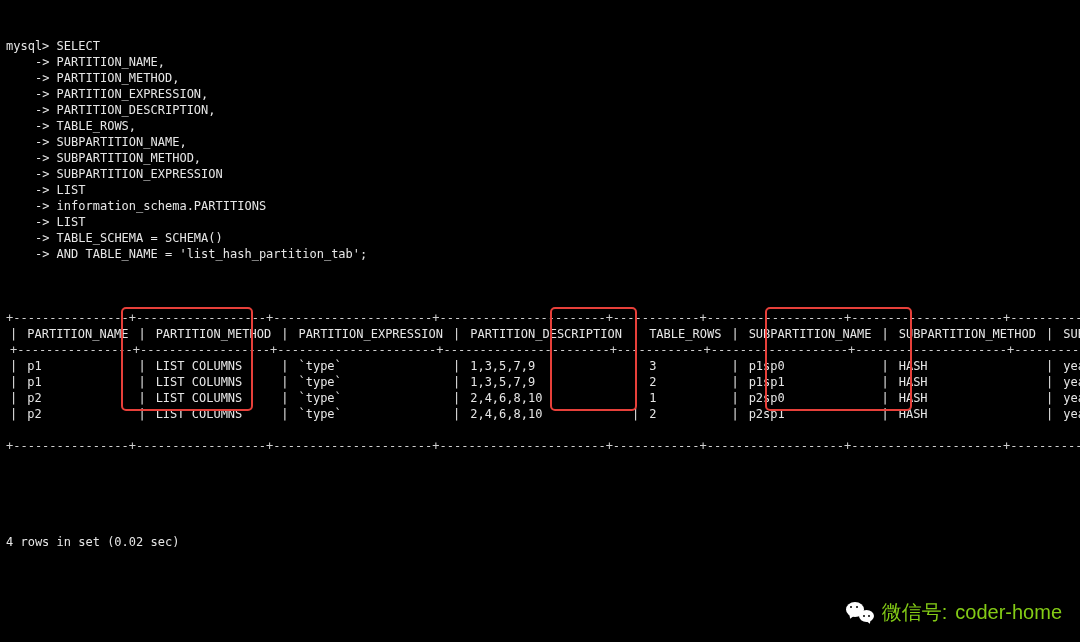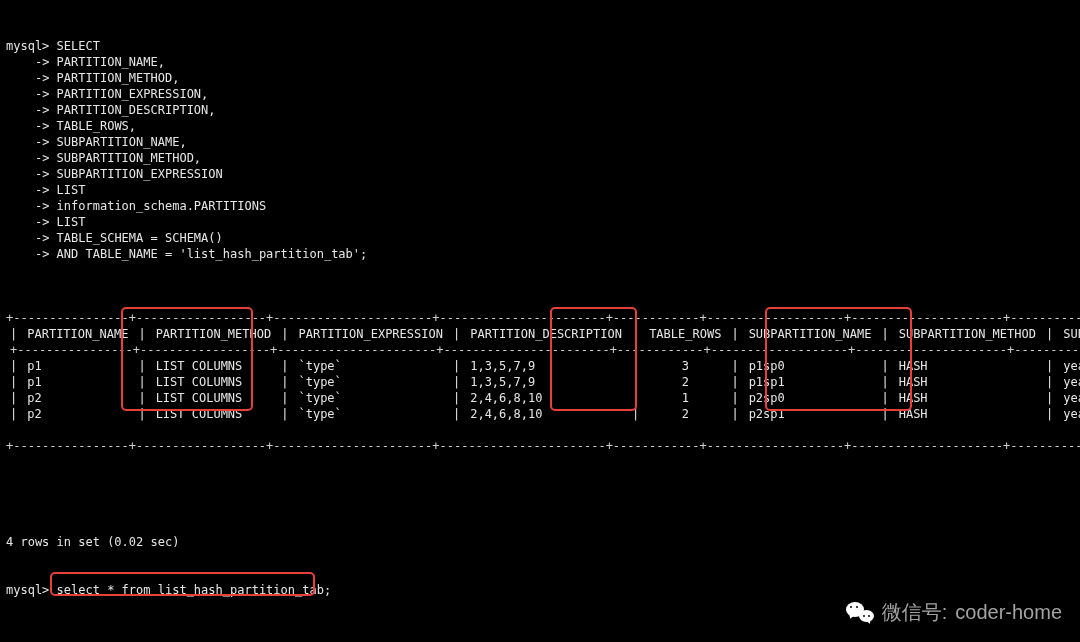--- a/index.html
+++ b/index.html
@@ -22,42 +22,42 @@
   table.ascii {
     border-collapse: collapse;
     color: #e6e6e6;
   }
   table.ascii th, table.ascii td {
     padding: 0 6px 0 4px;
     font-weight: normal;
     text-align: left;
     white-space: pre;
   }
-  table.ascii td.num, table.ascii th.num { text-align: center; }
+  table.ascii td.num, table.ascii th.num { text-align: left; }
   .tbl-wrap {
     position: relative;
     margin-top: 0px;
   }
   .redbox {
     position: absolute;
     border: 2px solid #e7403a;
     border-radius: 5px;
     pointer-events: none;
   }
   .hr-dashed {
     color: #cfcfcf;
   }
   .watermark {
     position: absolute;
     right: 18px;
     bottom: 18px;
     display: flex;
     align-items: center;
     gap: 8px;
-    color: #a3a3a3;
+    color: #84cc16;
     font-family: "PingFang SC","Microsoft YaHei",sans-serif;
     font-size: 20px;
     text-shadow: 0 0 2px rgba(0,0,0,0.8);
   }
   .watermark .wxicon {
     width: 28px;
     height: 24px;
     position: relative;
   }
   .watermark .wxicon .b1, .watermark .wxicon .b2 {
@@ -116,24 +116,20 @@
 <tr><td>|</td><td>p2</td><td>|</td><td>LIST COLUMNS</td><td>|</td><td>`type`</td><td>|</td><td>2,4,6,8,10</td><td>|</td><td class="num">2</td><td>|</td><td>p2sp1</td><td>|</td><td>HASH</td><td>|</td><td>year(create_date)</td></tr>
 </tbody></table>
 <span class="hr-dashed">+----------------+------------------+----------------------+-----------------------+------------+-------------------+---------------------+-------------------------+</span>
 
 <div class="redbox" style="left:115px; top:13px; width:128px; height:100px;"></div>
 <div class="redbox" style="left:544px; top:13px; width:83px; height:100px;"></div>
 <div class="redbox" style="left:759px; top:13px; width:143px; height:100px;"></div>
 </div>
 <span>4 rows in set (0.02 sec)</span>
 
-<div style="position:relative">
-<span>mysql&gt;</span> <span>select * from list_hash_partition_tab;</span>
-<div class="redbox" style="left:44px; top:6px; width:261px; height:20px;"></div>
-</div>
 
 
 
 
  
 </div>
 
 <div class="watermark">
   <span class="wxicon">
     <span class="b1"></span>

